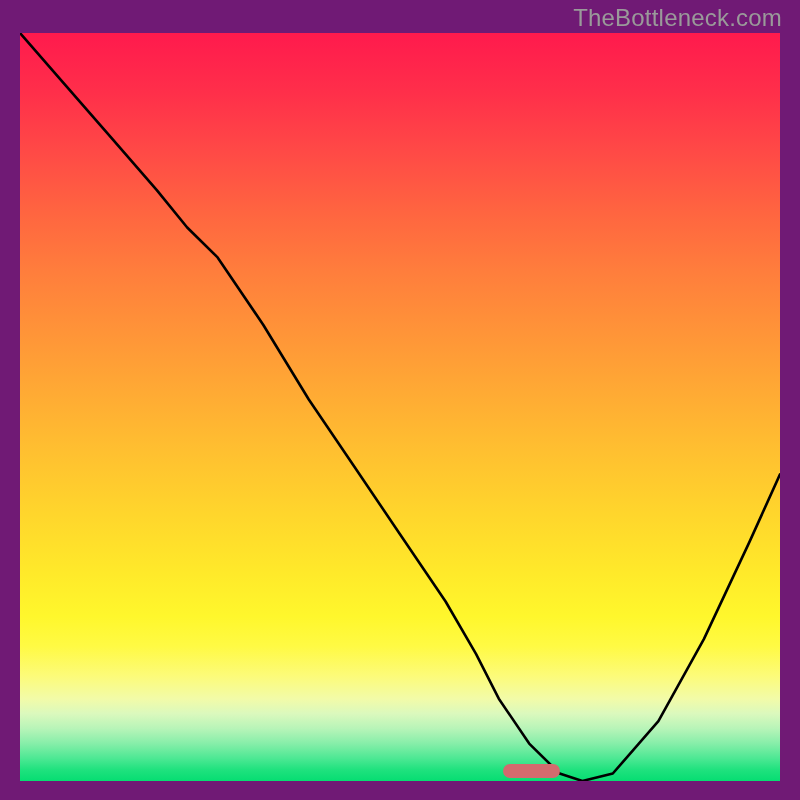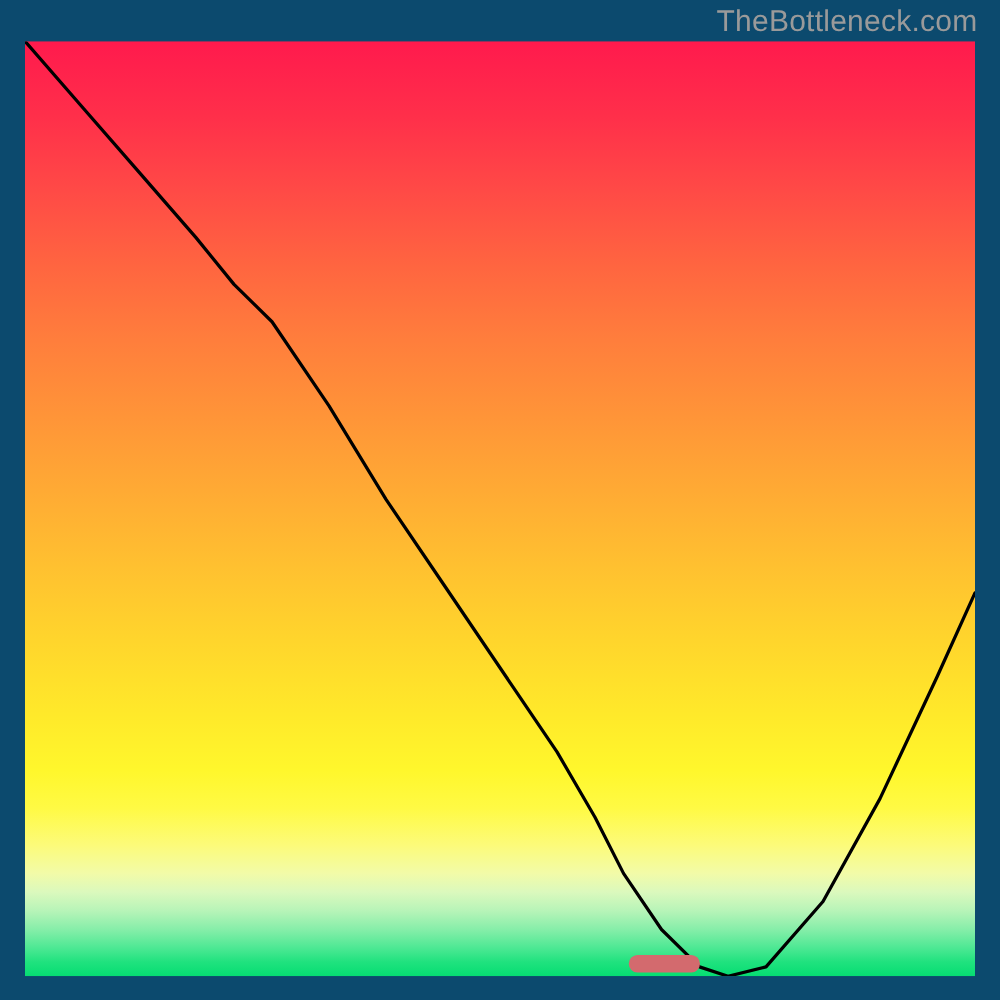--- a/index.html
+++ b/index.html
@@ -10,21 +10,21 @@
     overflow: hidden;
     background: #000;
     font-family: Arial, Helvetica, sans-serif;
   }
   .frame {
     position: absolute;
     left: 0;
     top: 0;
     width: 800px;
     height: 800px;
-    background: #0c4a6e;
+    background: #701a75;
   }
   .plot {
     position: absolute;
     left: 20px;
     top: 33px;
     width: 760px;
     height: 748px;
     overflow: hidden;
   }
   .gradient {

